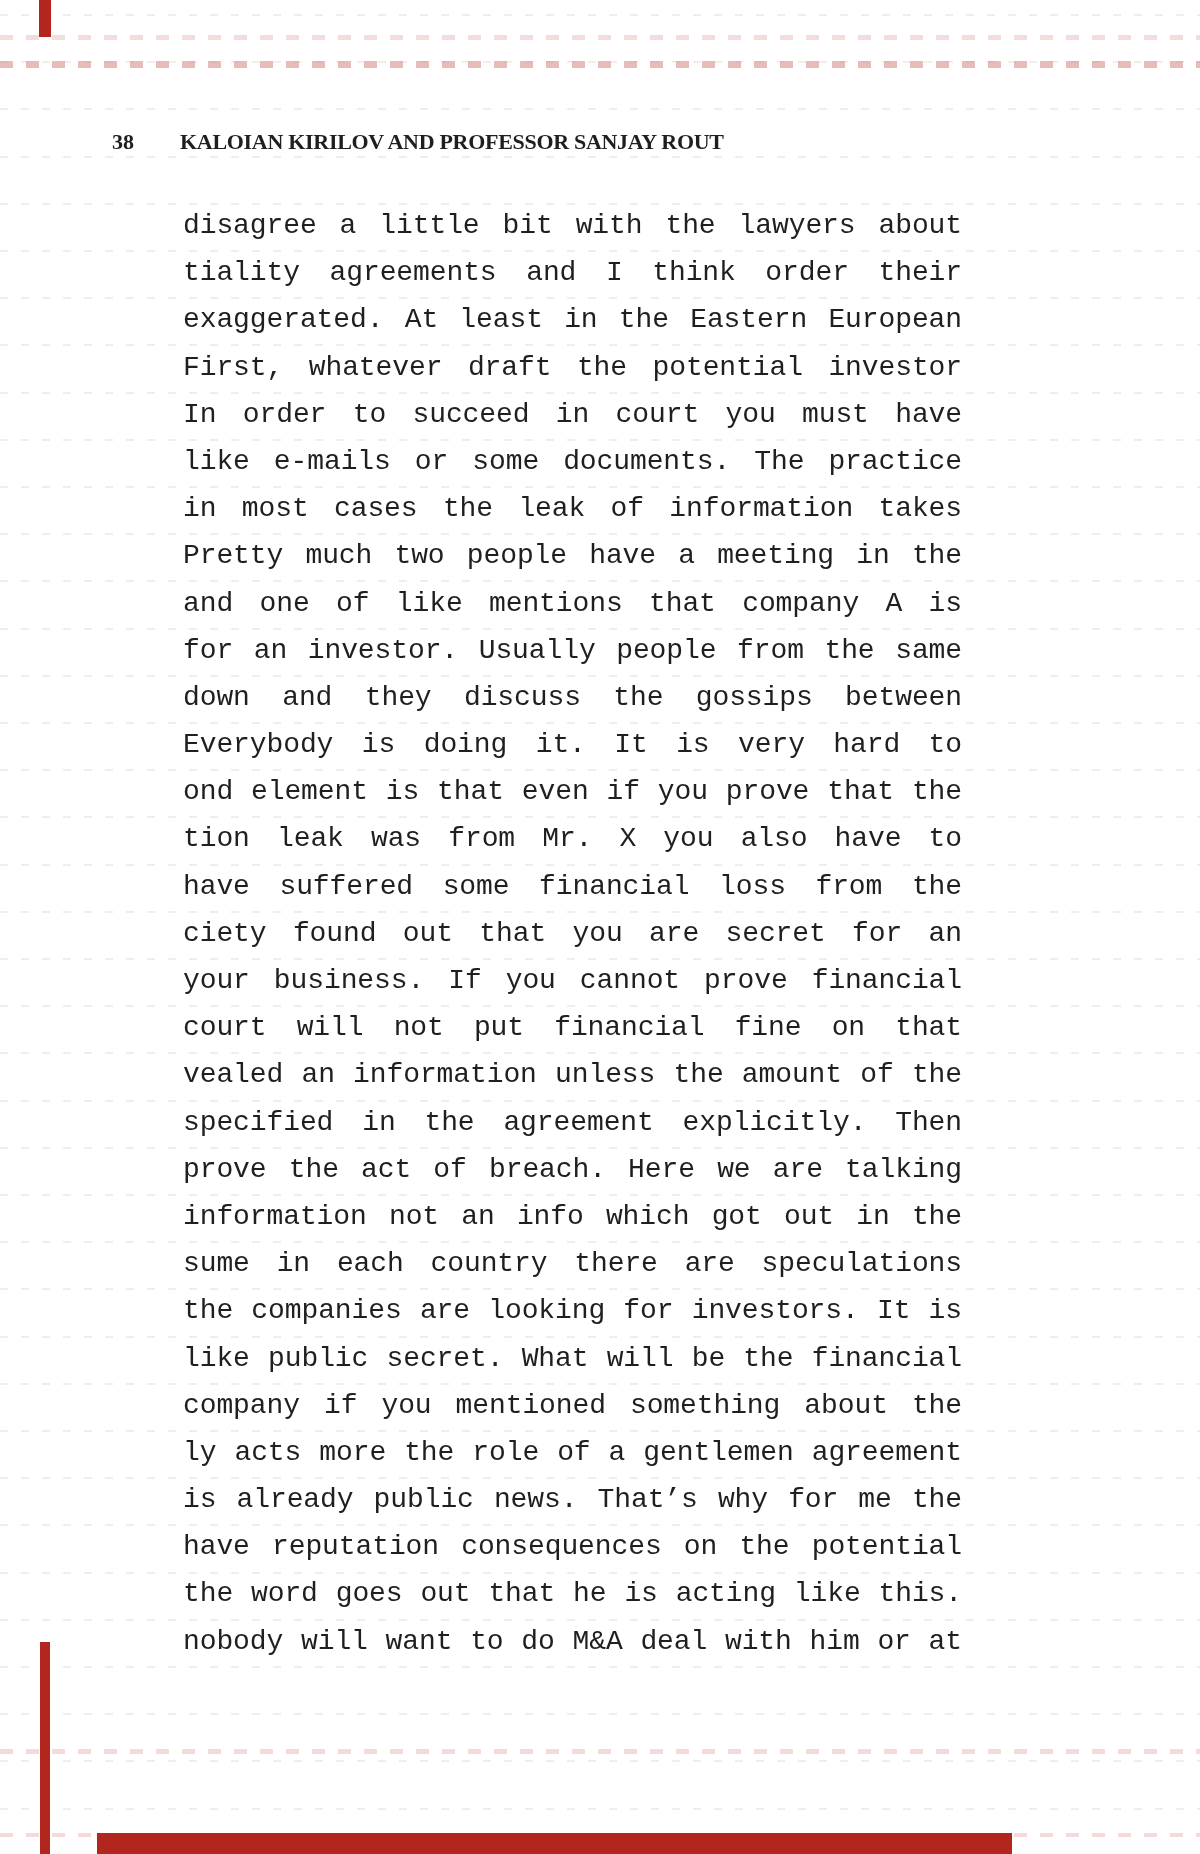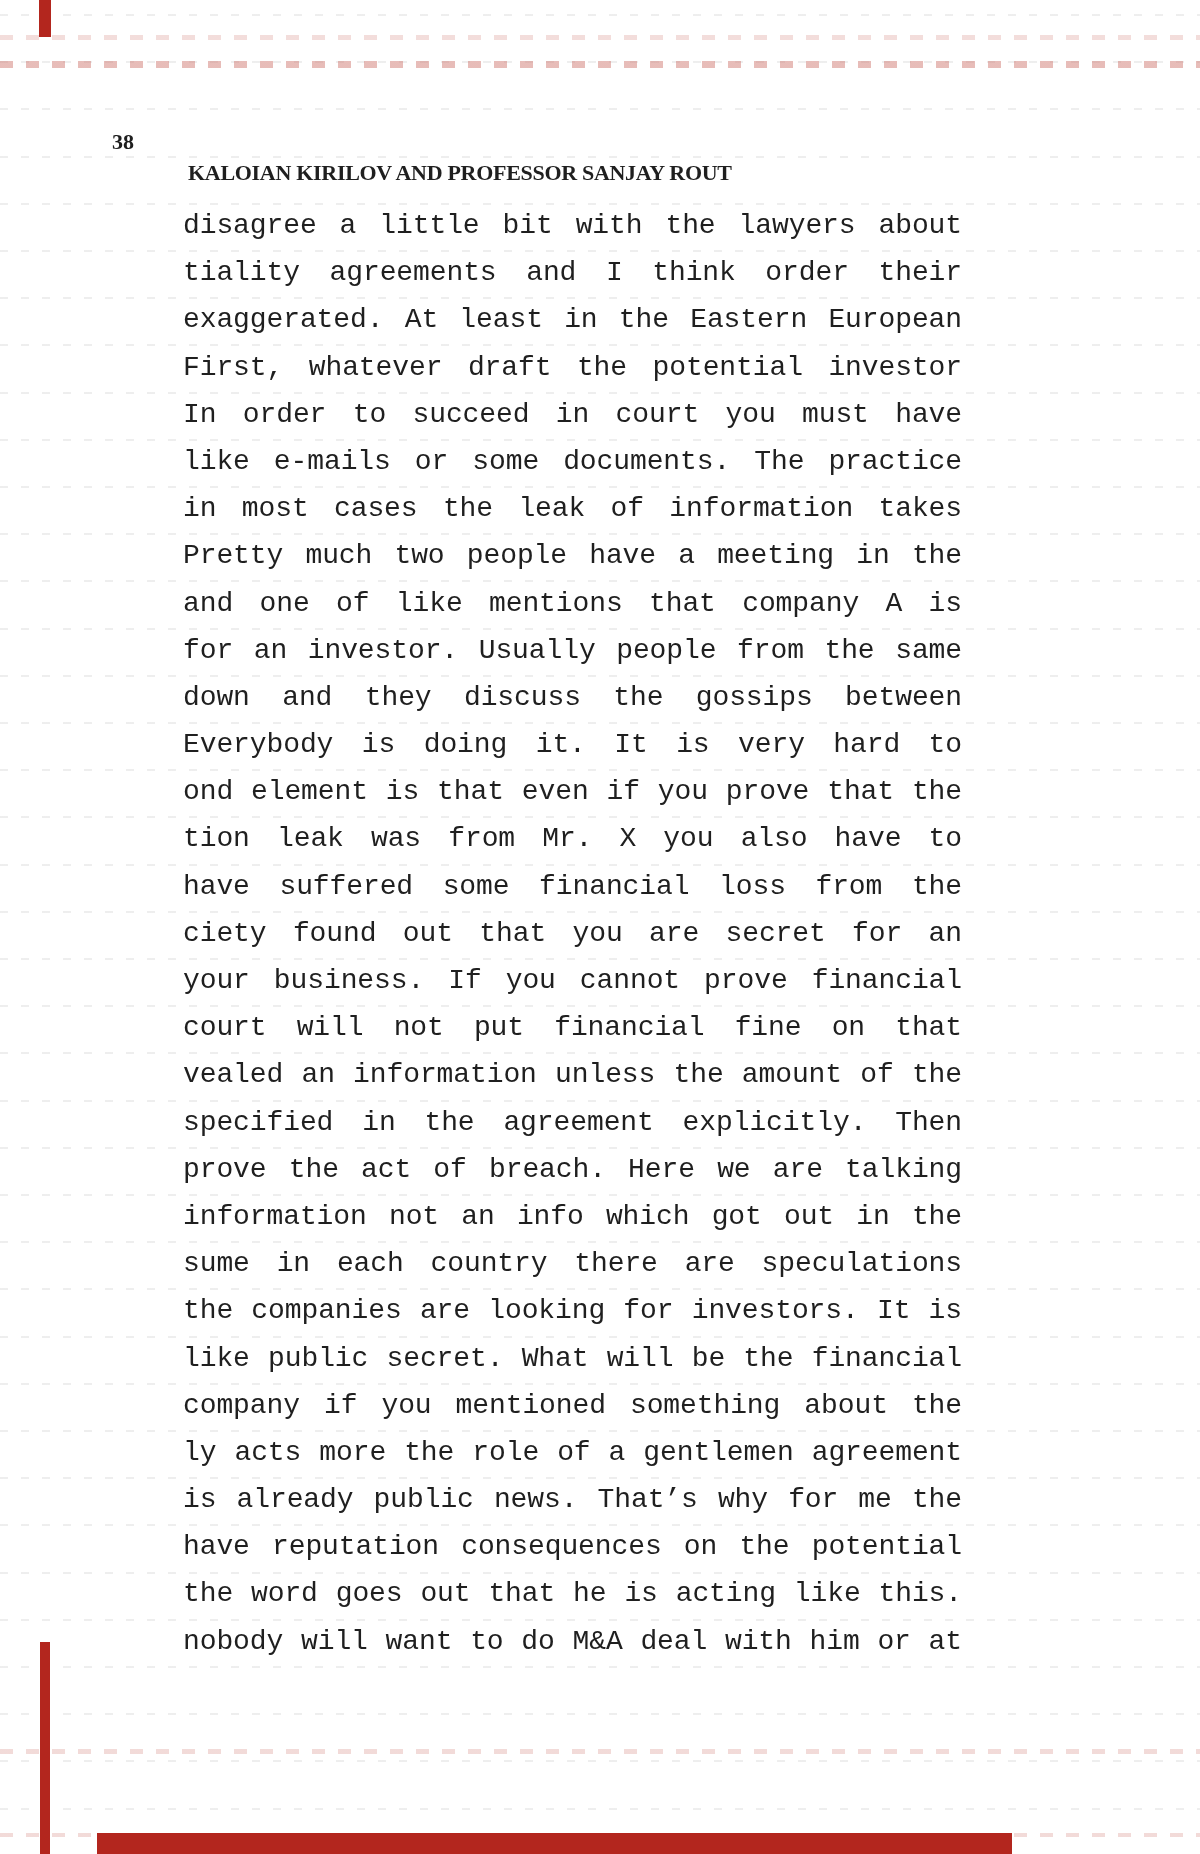--- a/index.html
+++ b/index.html
@@ -38,21 +38,21 @@
   .dash-top-2  { top: 61px;  opacity: 0.55; }
   .dash-bottom { top: 1749px; opacity: 0.30; height: 5px; }
   .dash-edge   { top: 1833px; opacity: 0.30; height: 4px; }
 
   
   .running-header {
     position: absolute; top: 127px; left: 0; width: 1200px; height: 34px;
     font-weight: 700; font-size: 22px; line-height: 30px;
   }
   .pagenum { position: absolute; left: 112px; top: 0; letter-spacing: 0; }
-  .header-title { position: absolute; left: 188px; top: 0; letter-spacing: -0.3px; white-space: nowrap; margin-top: 31px; }
+  .header-title { position: absolute; left: 180px; top: 0; letter-spacing: -0.3px; white-space: nowrap; }
 
   
   .body-text {
     position: absolute; left: 183px; top: 202px; width: 779px;
     font-size: 28px; line-height: 47.2px; letter-spacing: -0.1px; font-family: Liberation Mono, monospace;
   }
   .text-line {
     text-align: justify;
     text-align-last: justify;
     height: 47.2px; overflow: hidden;

